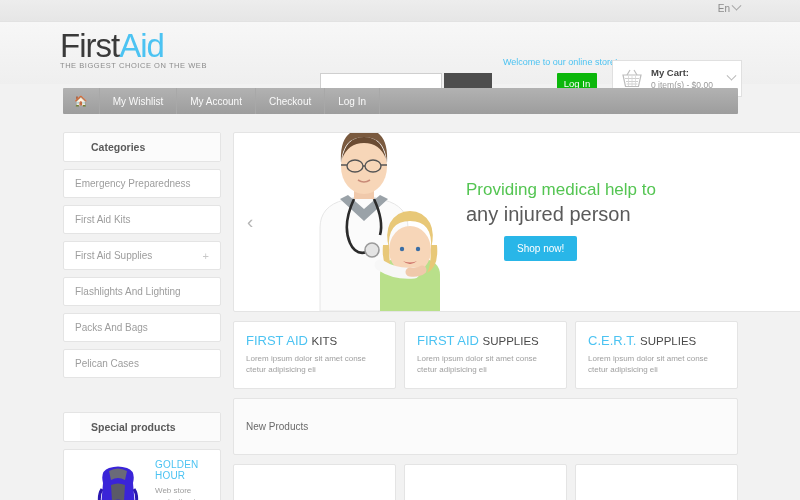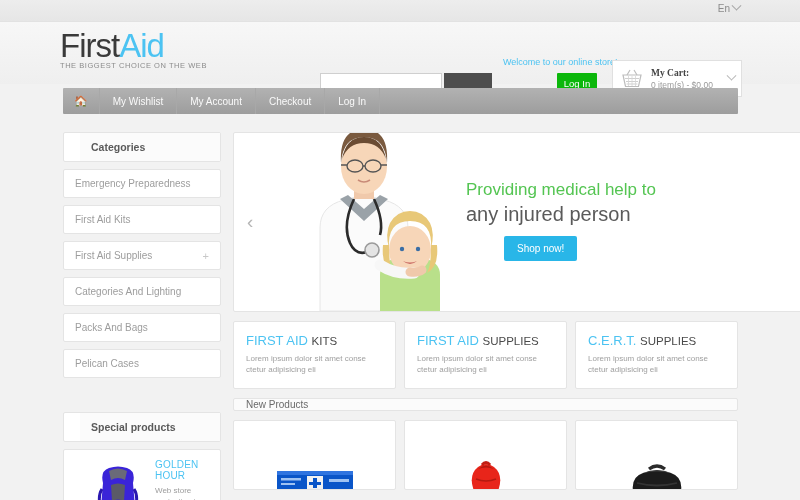--- a/index.html
+++ b/index.html
@@ -72,21 +72,21 @@
 
   .cart {
     position: absolute; left: 612px; top: 38px;
     width: 130px; height: 37px;
     background: #fff; border: 1px solid #e0e0e0;
     display: flex; align-items: center; padding: 0 6px;
     cursor: pointer;
   }
   .basket { width: 26px; height: 22px; flex: 0 0 26px; position: relative; }
   .cart-text { margin-left: 6px; flex: 1; }
-  .cart-title { font-size: 9.5px; color: #444; font-weight: bold; line-height: 12px; font-family: Liberation Serif, serif; }
+  .cart-title { font-size: 9.5px; color: #444; font-weight: bold; line-height: 12px; }
   .cart-sub { font-size: 8.5px; color: #9a9a9a; line-height: 12px; }
   .cart .chev-d { border-color: #b8b8b8; }
 
   
   .nav {
     position: absolute; top: 88px; left: 63px;
     width: 675px; height: 26px;
     background: linear-gradient(#b2b2b2, #9d9d9d);
     display: flex; align-items: stretch;
     border-radius: 1px;
@@ -164,21 +164,21 @@
     border-radius: 2px; padding: 11px 12px 13px;
   }
   .promo-title { font-size: 13px; margin-bottom: 5px; white-space: nowrap; }
   .promo-title .hi { color: #4cc3f2; }
   .promo-title .lo { color: #4a4a4a; font-size: 11.5px; }
   .promo-desc { font-size: 8px; color: #a0a0a0; line-height: 11px; }
 
   
   .np-head {
     background: #fbfbfb; border: 1px solid #e4e4e4; border-radius: 2px;
-    font-size: 10px; color: #6a6a6a; padding: 0 12px; margin-bottom: 9px;
+    font-size: 10px; color: #6a6a6a; padding: 22px 12px; margin-bottom: 9px;
   }
   .np-grid { display: flex; gap: 8px; }
   .np-card {
     flex: 1; height: 70px;
     background: #fff; border: 1px solid #e4e4e4; border-radius: 2px;
     display: flex; align-items: flex-start; justify-content: center;
     padding-top: 14px; overflow: hidden;
   }
   .np-thumb { width: 96px; height: 56px; display:flex; align-items:flex-end; justify-content:center; }
 </style>
@@ -250,21 +250,21 @@
     </div>
     <div class="cat-item">
       <span>First Aid Kits</span>
       <span class="plus"></span>
     </div>
     <div class="cat-item">
       <span>First Aid Supplies</span>
       <span class="plus">+</span>
     </div>
     <div class="cat-item">
-      <span>Categories And Lighting</span>
+      <span>Flashlights And Lighting</span>
       <span class="plus"></span>
     </div>
     <div class="cat-item">
       <span>Packs And Bags</span>
       <span class="plus"></span>
     </div>
     <div class="cat-item">
       <span>Pelican Cases</span>
       <span class="plus"></span>
     </div>

